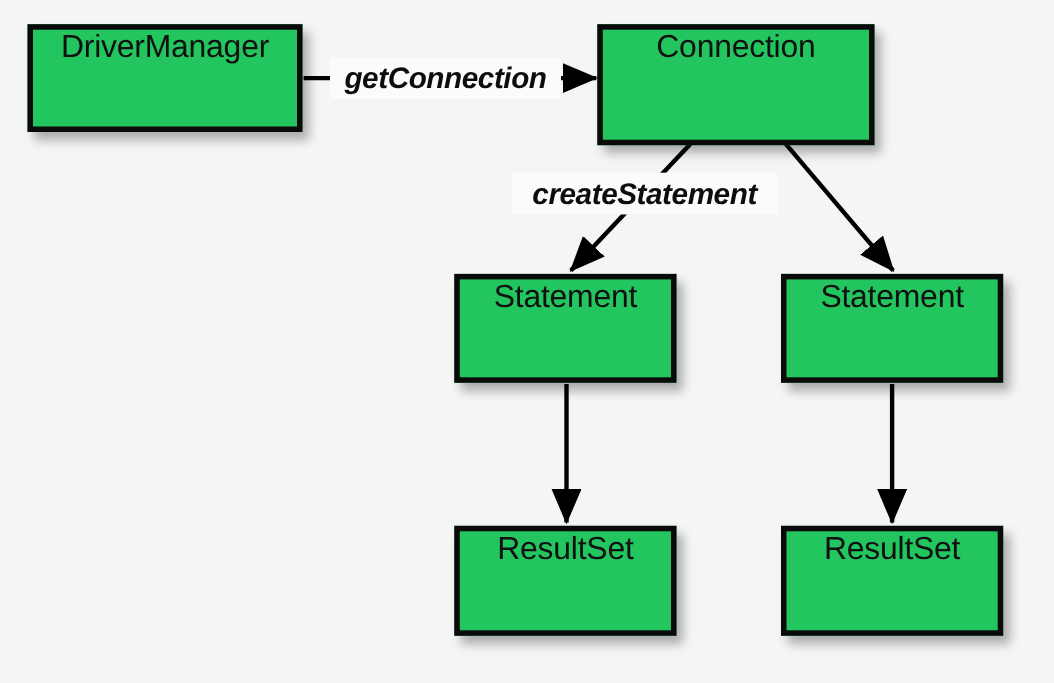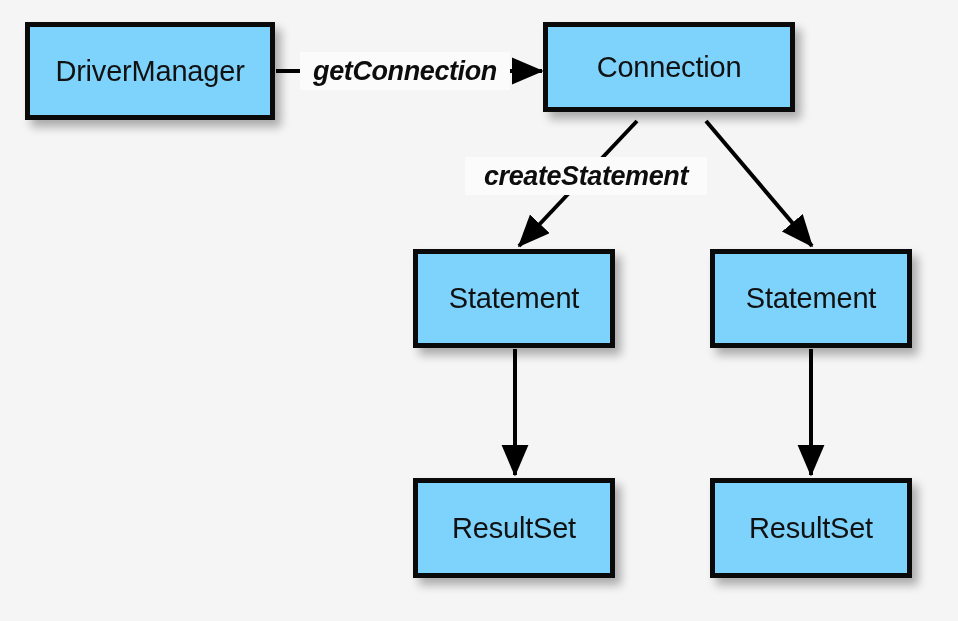--- a/index.html
+++ b/index.html
@@ -21,25 +21,25 @@
   #edges {
     position: absolute;
     left: 0;
     top: 0;
     width: 958px;
     height: 621px;
     pointer-events: none;
   }
   .node {
     position: absolute;
-    background: #7dd3fc;
+    background: #22c55e;
     border: 5px solid #0a0a0a;
     box-sizing: border-box;
     display: flex;
-    align-items: center;
+    align-items: flex-start;
     justify-content: center;
     box-shadow: 6px 7px 9px rgba(0,0,0,0.30);
     z-index: 3;
   }
   .node-label {
     font-family: "Liberation Sans", sans-serif;
     font-size: 29px;
     font-weight: 400;
     color: #111111;
     letter-spacing: -0.2px;
@@ -81,21 +81,21 @@
 
     <line x1="515" y1="349" x2="515" y2="475" stroke="#000000" stroke-width="4" marker-end="url(#arrowhead)"></line>
 
     <line x1="811" y1="349" x2="811" y2="475" stroke="#000000" stroke-width="4" marker-end="url(#arrowhead)"></line>
   </svg>
 
   <div class="node" style="left:25px; top:22px; width:250px; height:98px;">
     <span class="node-label">DriverManager</span>
   </div>
 
-  <div class="node" style="left:543px; top:22px; width:252px; height:90px;">
+  <div class="node" style="left:543px; top:22px; width:252px; height:110px;">
     <span class="node-label">Connection</span>
   </div>
 
   <div class="node" style="left:413px; top:249px; width:202px; height:99px;">
     <span class="node-label">Statement</span>
   </div>
 
   <div class="node" style="left:710px; top:249px; width:202px; height:99px;">
     <span class="node-label">Statement</span>
   </div>

